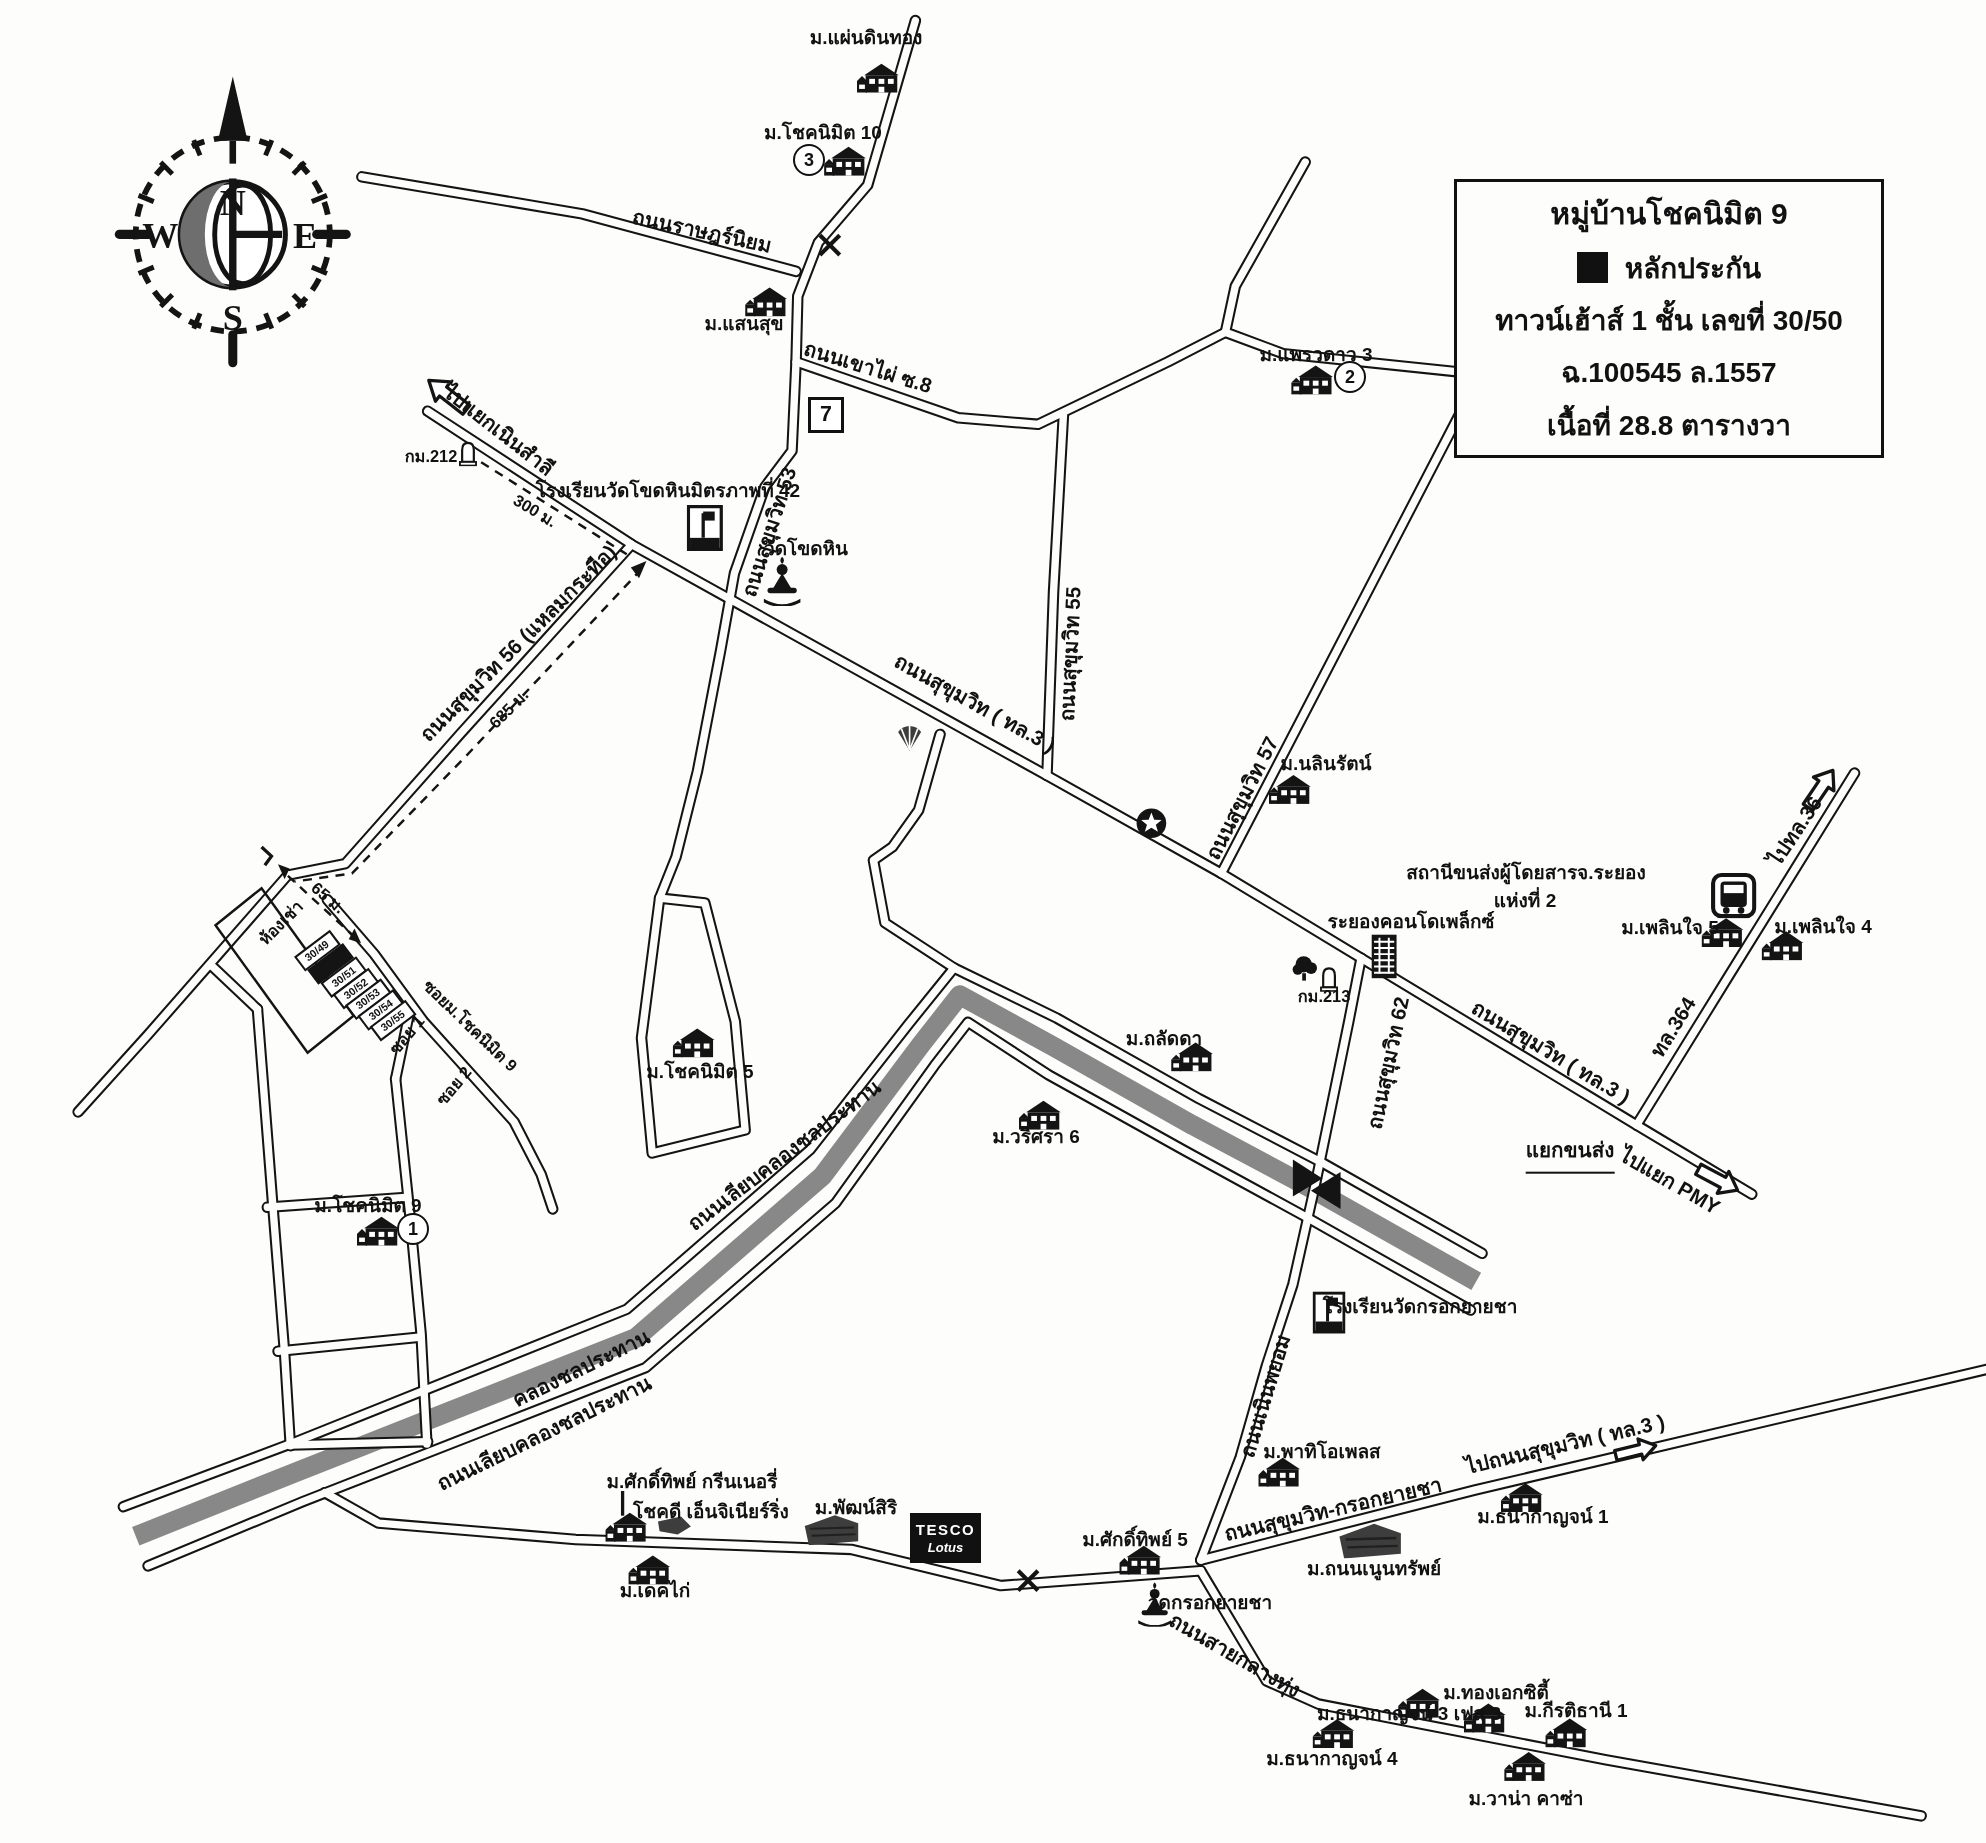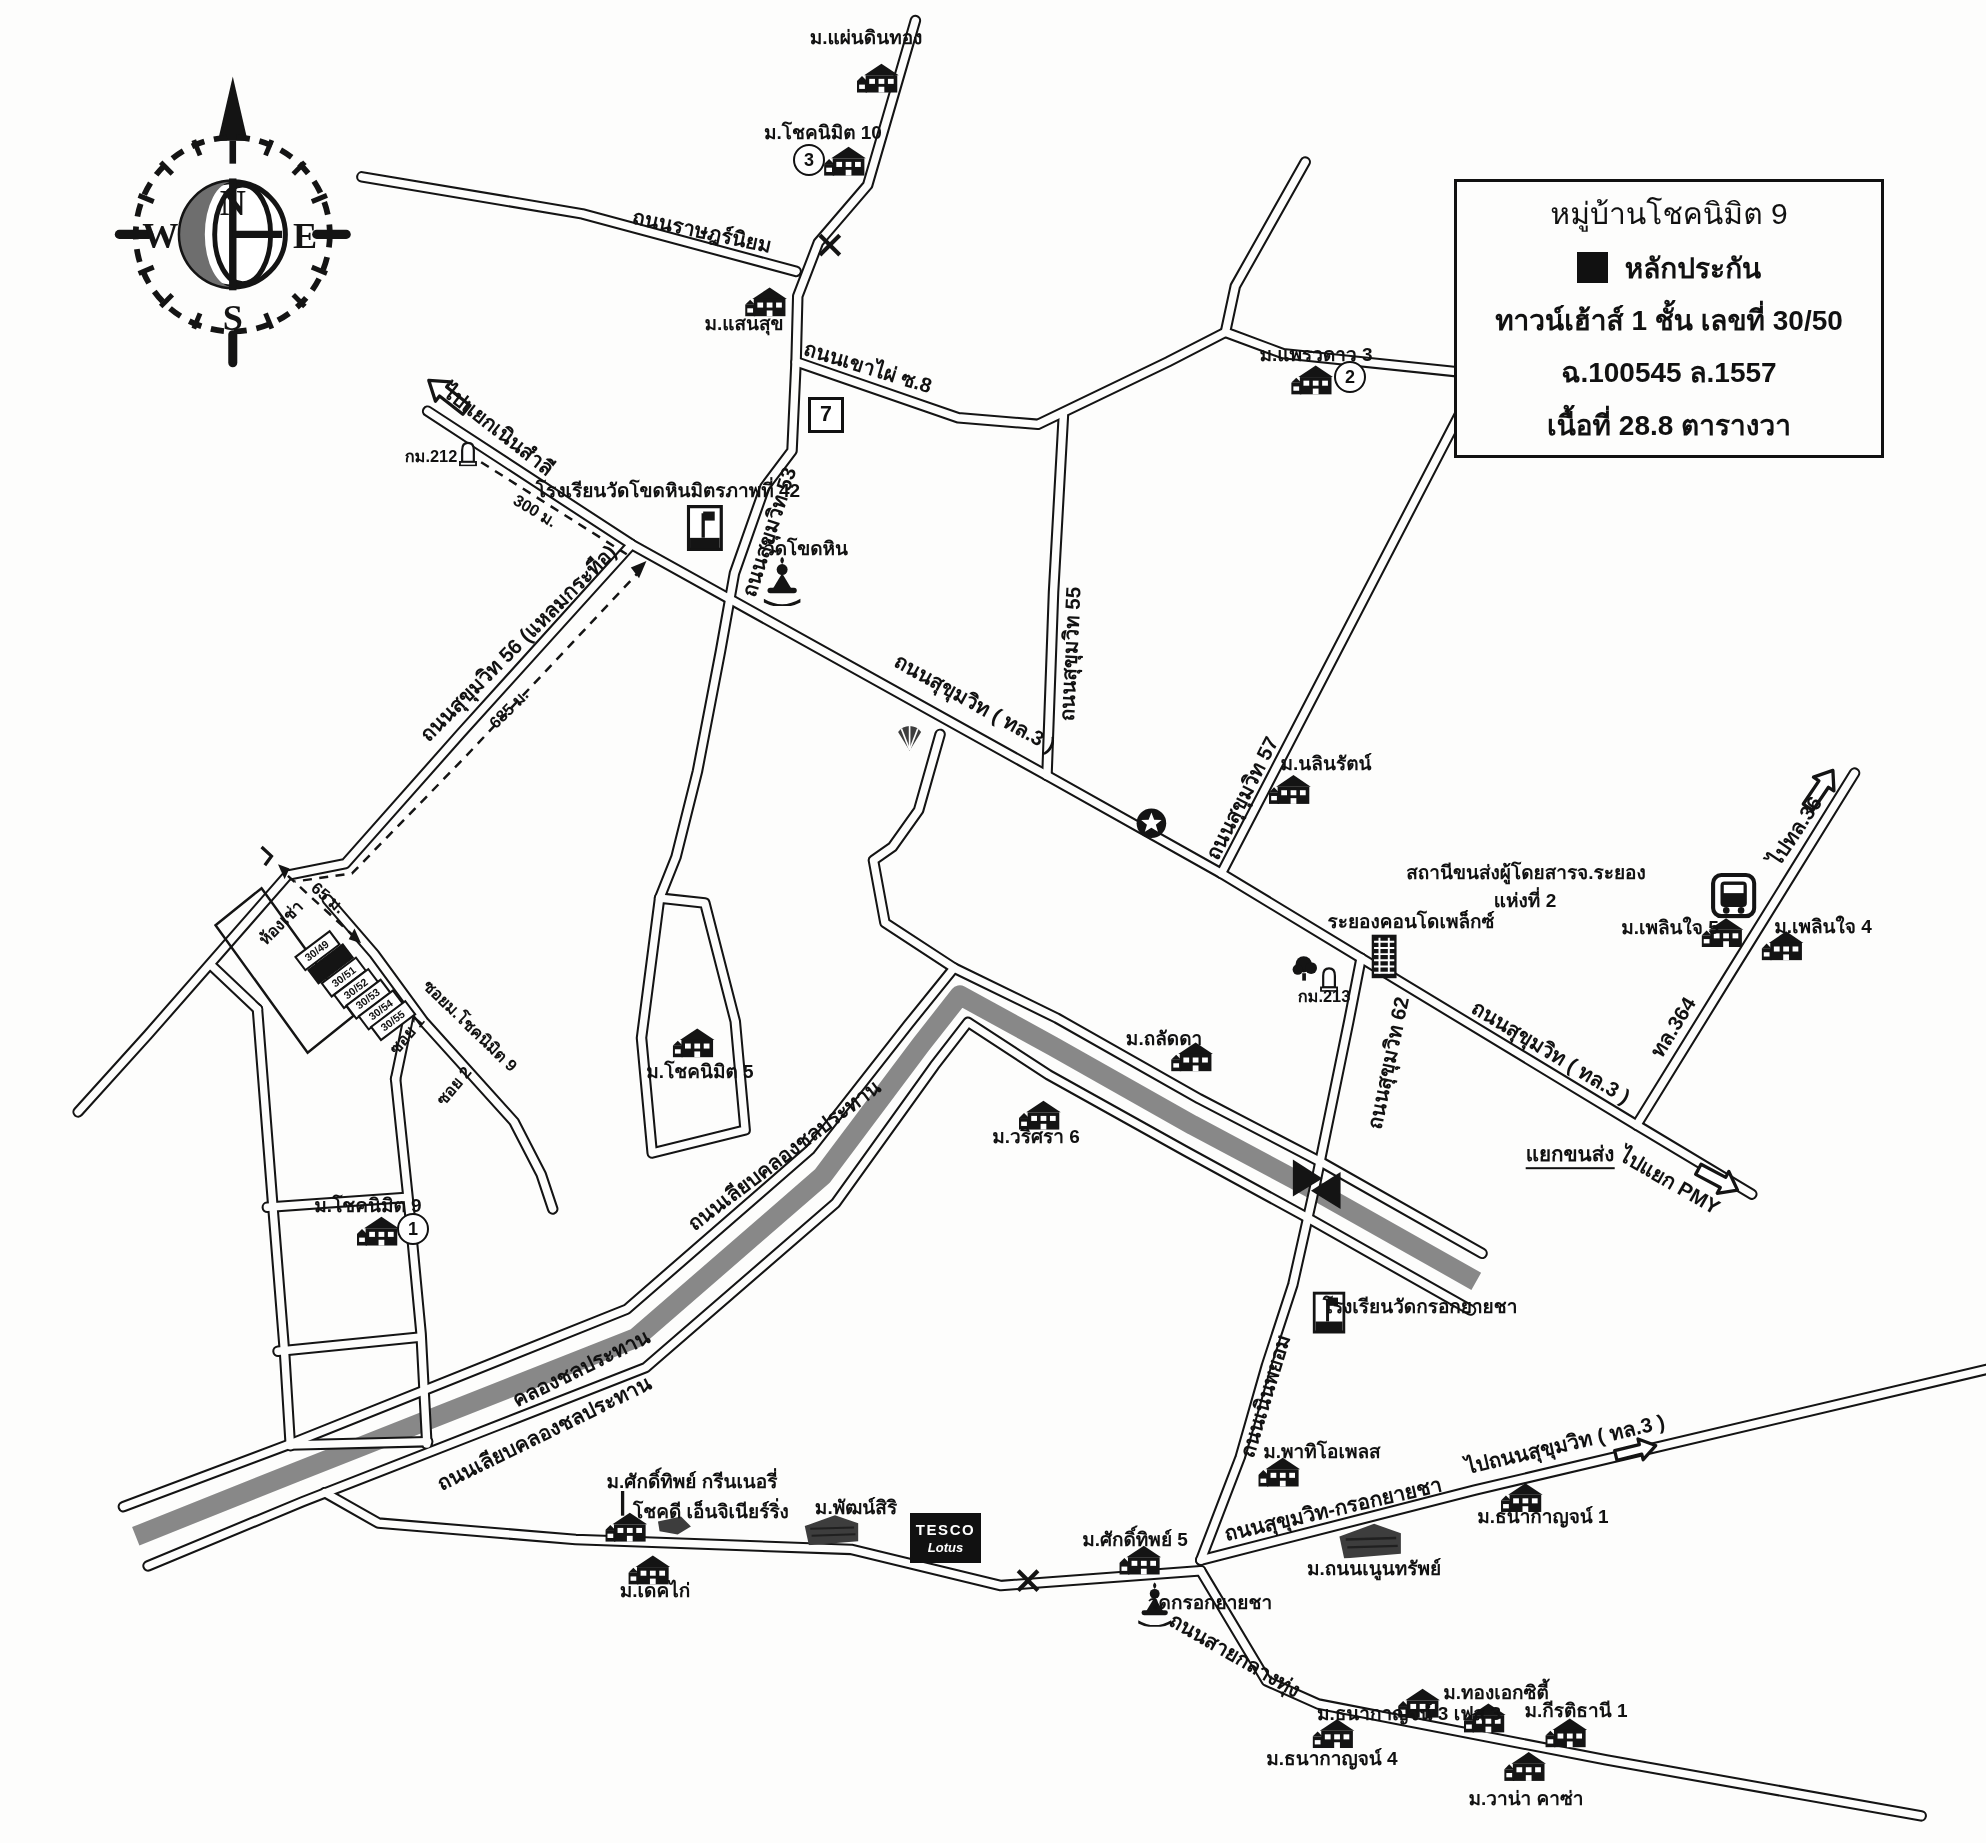--- a/index.html
+++ b/index.html
@@ -14,26 +14,26 @@
   .thin{fill:none;stroke:#141414;stroke-width:4}
   .lb{position:absolute;white-space:nowrap;font-weight:bold;color:#111;
       transform:translate(-50%,-50%) rotate(var(--r,0deg));line-height:1.05;text-align:center}
   .vil{font-size:19px}
   .road{font-size:20.6px}
   .sm{font-size:16.4px}
   .plotn{font-size:10.7px;letter-spacing:0}
   .circ{position:absolute;width:28px;height:28px;border:2.5px solid #111;border-radius:50%;
         background:#fff;font-size:18px;font-weight:bold;line-height:28px;text-align:center;
         transform:translate(-50%,-50%)}
-  .under{border-bottom:2.5px solid #111;padding-bottom:2px}
+  .under{border-bottom:2.5px solid #111;padding-bottom:11px}
   
   .legend{position:absolute;left:1454px;top:179px;width:424px;height:273px;border:3.3px solid #111;
           background:#fdfdfc;display:flex;flex-direction:column;justify-content:space-evenly;
           align-items:center;text-align:center}
-  .legend .t1{font-size:30px;font-weight:normal}
+  .legend .t1{font-size:30px;font-weight:bold}
   .legend .t2{font-size:28px;font-weight:bold}
   .lrow{display:flex;align-items:center;gap:17px}
   .swatch{width:31px;height:31px;background:#111;display:inline-block}
   .seven{position:absolute;left:808px;top:397px;width:30px;height:30px;border:3.3px solid #111;
          background:#fff;text-align:center;font-weight:bold;font-size:21.4px;line-height:28px;
          transform:translate(0,0)}
   .tesco{position:absolute;left:910px;top:1513px;width:67px;height:46px;border:2.5px solid #111;
          background:#111;color:#fff;text-align:center;font-weight:bold;display:flex;
          flex-direction:column;justify-content:center;gap:1.6px}
   .tesco .a{font-size:15px;letter-spacing:1.6px}

